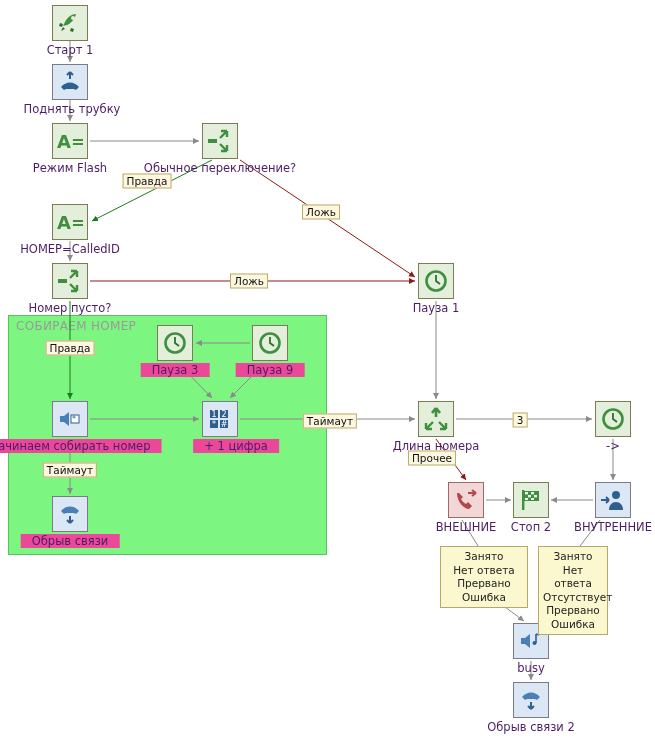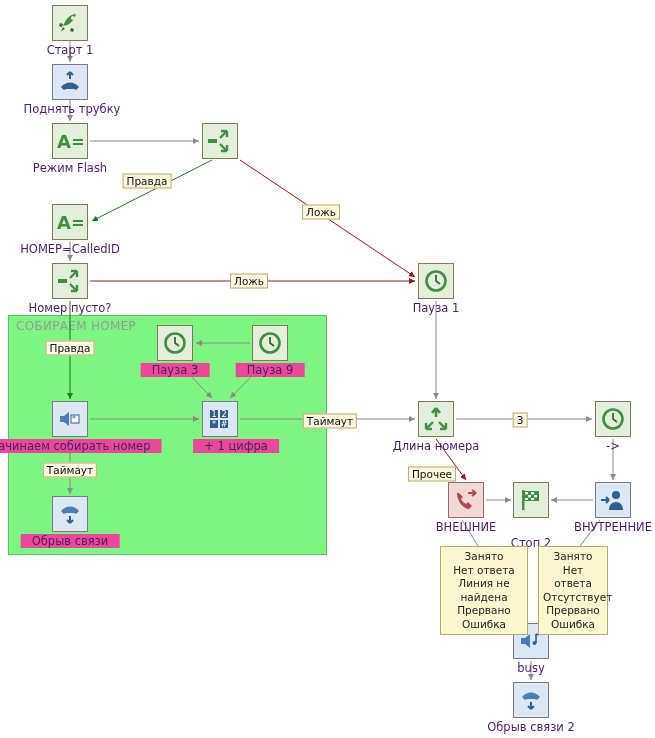--- a/index.html
+++ b/index.html
@@ -136,20 +136,21 @@
     <div class="nlabel purple plain" style="left: 70px; top: 161px;">Режим Flash</div>
     <div class="node green" style="left: 202px; top: 123px;">
       <span>
         <svg class="icn" xmlns="http://www.w3.org/2000/svg" width="26" height="26" viewBox="0 0 26 26">
           <rect x="1" y="11" width="9" height="4" fill="#3f8f3f"></rect>
           <path d="M20 3 L13 10 M20 3 L14 3 M20 3 L20 9" stroke="#3f8f3f" stroke-width="2.4" fill="none"></path>
           <path d="M20 23 L13 16 M20 23 L14 23 M20 23 L20 17" stroke="#3f8f3f" stroke-width="2.4" fill="none"></path>
         </svg>
       </span>
     </div>
+    <div class="nlabel purple plain" style="left: 220px; top: 161px;">Обычное переключение?</div>
     <div class="node green" style="left: 52px; top: 204px;">
       <span>
         <svg class="icn" xmlns="http://www.w3.org/2000/svg" width="26" height="26" viewBox="0 0 26 26">
           <text x="0" y="20" font-family="DejaVu Sans, sans-serif" font-size="18" font-weight="bold" fill="#3f8f3f">A=</text>
         </svg>
       </span>
     </div>
     <div class="nlabel purple plain" style="left: 70px; top: 242px;">НОМЕР=CalledID</div>
     <div class="node green" style="left: 52px; top: 263px;">
       <span>
@@ -263,21 +264,21 @@
             <rect x="7" y="5" width="3" height="2.4"></rect>
             <rect x="13" y="5" width="3" height="2.4"></rect>
             <rect x="10" y="8" width="3" height="2.4"></rect>
             <rect x="16" y="8" width="3" height="2.4"></rect>
             <rect x="7" y="11" width="3" height="2"></rect>
             <rect x="13" y="11" width="3" height="2"></rect>
           </g>
         </svg>
       </span>
     </div>
-    <div class="nlabel purple plain" style="left: 531px; top: 520px; margin-top: 16px;">Стоп 2</div>
+    <div class="nlabel purple plain" style="left: 531px; top: 520px;">Стоп 2</div>
     <div class="node blue" style="left: 595px; top: 482px;">
       <span>
         <svg class="icn" xmlns="http://www.w3.org/2000/svg" width="26" height="26" viewBox="0 0 26 26">
           <path d="M1 13 L9 13 M9 13 L6 10 M9 13 L6 16" stroke="#2f5f8f" stroke-width="2" fill="none"></path>
           <circle cx="16" cy="8" r="4" fill="#2f5f8f"></circle>
           <path d="M9 23c0-5 3-8 7-8s7 3 7 8z" fill="#2f5f8f"></path>
         </svg>
       </span>
     </div>
     <div class="nlabel purple plain" style="left: 613px; top: 520px;">ВНУТРЕННИЕ</div>
@@ -301,25 +302,24 @@
       </span>
     </div>
     <div class="nlabel purple plain" style="left: 531px; top: 720px;">Обрыв связи 2</div>
     <div class="elabel" style="left: 147px; top: 181px;">Правда</div>
     <div class="elabel" style="left: 321px; top: 212px;">Ложь</div>
     <div class="elabel" style="left: 249px; top: 281px;">Ложь</div>
     <div class="elabel" style="left: 70px; top: 348px;">Правда</div>
     <div class="elabel" style="left: 330px; top: 421px;">Таймаут</div>
     <div class="elabel" style="left: 70px; top: 470px;">Таймаут</div>
     <div class="elabel" style="left: 520px; top: 420px;">3</div>
-    <div class="elabel" style="left: 432px; top: 458px; margin-top: 16px;">Прочее</div>
+    <div class="elabel" style="left: 432px; top: 458px;">Прочее</div>
     <div class="note" style="left: 440px; top: 546px; width: 88px;">
       <div>Занято</div>
       <div>Нет ответа</div>
-      <div>Линия не найдена</div>
       <div>Прервано</div>
       <div>Ошибка</div>
     </div>
     <div class="note" style="left: 538px; top: 546px; width: 70px;">
       <div>Занято</div>
       <div>Нет ответа</div>
       <div>Отсутствует</div>
       <div>Прервано</div>
       <div>Ошибка</div>
     </div>

